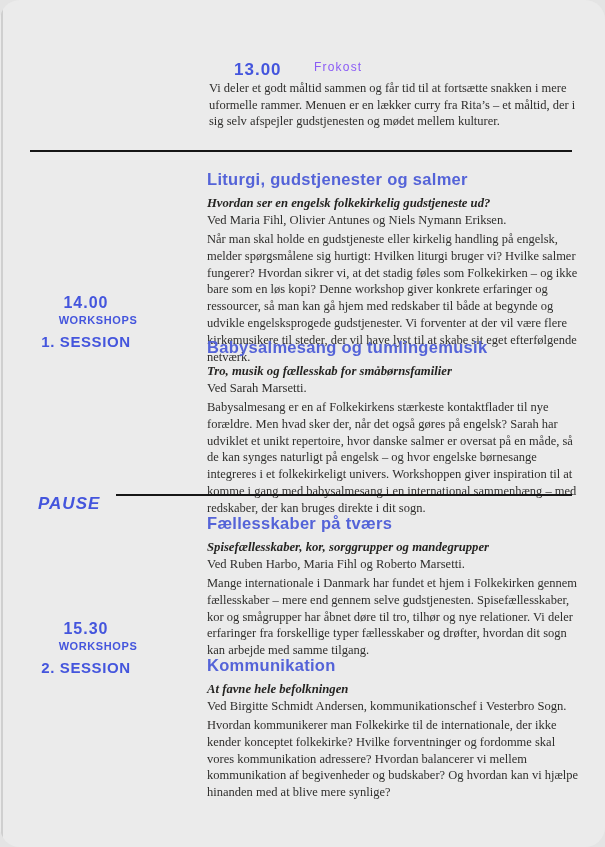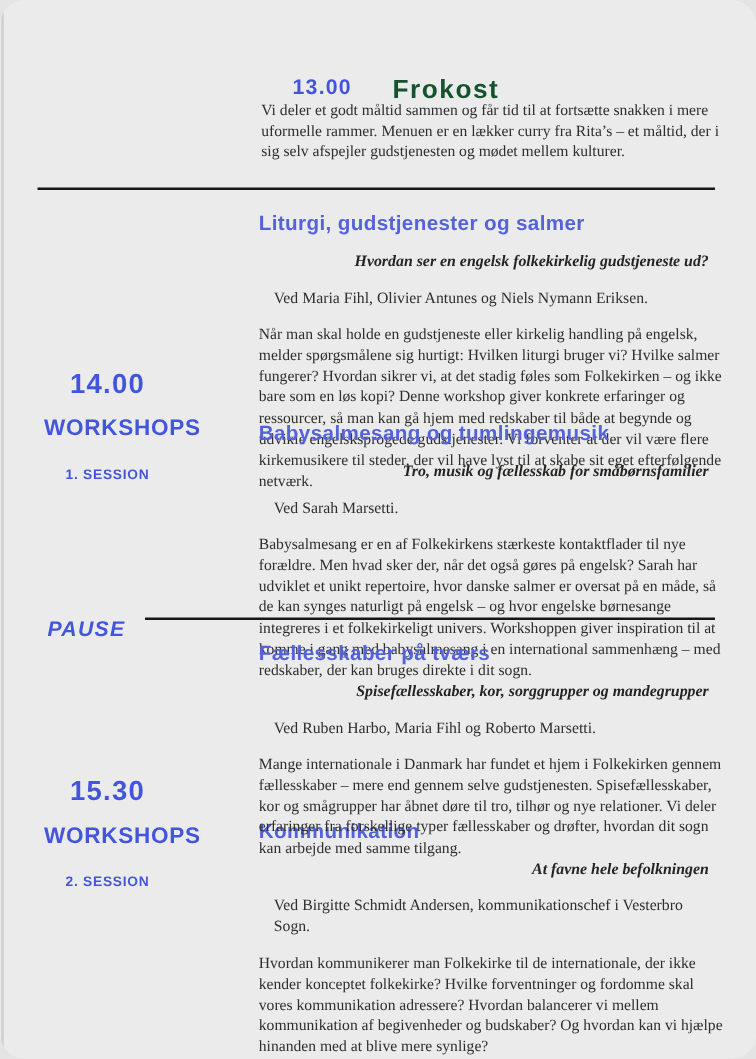--- a/index.html
+++ b/index.html
@@ -35,43 +35,42 @@
   }
   .side-label{
     position:absolute;
     left:0;width:172px;
     text-align:center;
     font-family:"Liberation Sans", sans-serif;
     font-weight:700;
     color:#4455dd;
   }
   .side-label .time{
-    font-size:22px;letter-spacing:1px;display:block;
+    font-size:16px;letter-spacing:1px;display:block;
   }
   .side-label .line2{
-    font-size:18px;letter-spacing:0.6px;display:block;margin-top:12px;padding-left:24px;
+    font-size:11px;letter-spacing:0.6px;display:block;margin-top:2px;padding-left:24px;
   }
   .side-label .line3{
-    font-size:11px;letter-spacing:0.6px;display:block;margin-top:21px;
+    font-size:15px;letter-spacing:0.6px;display:block;margin-top:7px;
   }
   
   .copy{
     font-size:12.5px;
     line-height:16.6px;
     width:372px;
   }
   .subtitle{
     font-weight:700;font-style:italic;
     font-size:12.7px;line-height:17px;
-    margin:12px;
+    margin:0;
     color:#252422;
-    text-align:right;
   }
   .speakers{
-    font-size:12.6px;line-height:17px;margin:12px;
+    font-size:12.6px;line-height:17px;margin:0;
   }
   .description{
     font-size:12.5px;line-height:16.8px;margin:2px 0 0 0;font-family:Liberation Serif, serif;
   }
   .workshop-block{position:absolute;left:207px;width:372px;}
   
   .divider{
     position:absolute;height:2px;background:#161616;
   }
   .pause-row{
@@ -87,21 +86,21 @@
     flex:1;height:2px;background:#161616;margin-left:16px;
   }
 </style>
 </head>
 <body>
 
 <div class="page">
   <div class="page-edge"></div>
 
   <span class="time-heading" style="top:60px;left:234px;">13.00</span>
-  <span class="time-heading" style="top:60px;left:314px;font-weight:700;letter-spacing:1.2px;font-size:21px;color:#14532d;">Frokost</span>
+  <span class="time-heading" style="top:60px;left:314px;font-weight:400;letter-spacing:1.2px;font-size:12px;color:#8b5cf6;">Frokost</span>
   <p class="copy" style="position:absolute;top:80px;left:209px;margin:0;">Vi deler et godt måltid sammen og får tid til at fortsætte snakken i mere uformelle rammer. Menuen er en lækker curry fra Rita’s – et måltid, der i sig selv afspejler gudstjenesten og mødet mellem kulturer.</p>
 
   <div class="divider" style="top:150px;left:30px;width:542px;"></div>
 
   <div class="side-label" style="top:294px;">
     <span class="time">14.00</span>
     <span class="line2">WORKSHOPS</span>
     <span class="line3">1. SESSION</span>
   </div>
 

